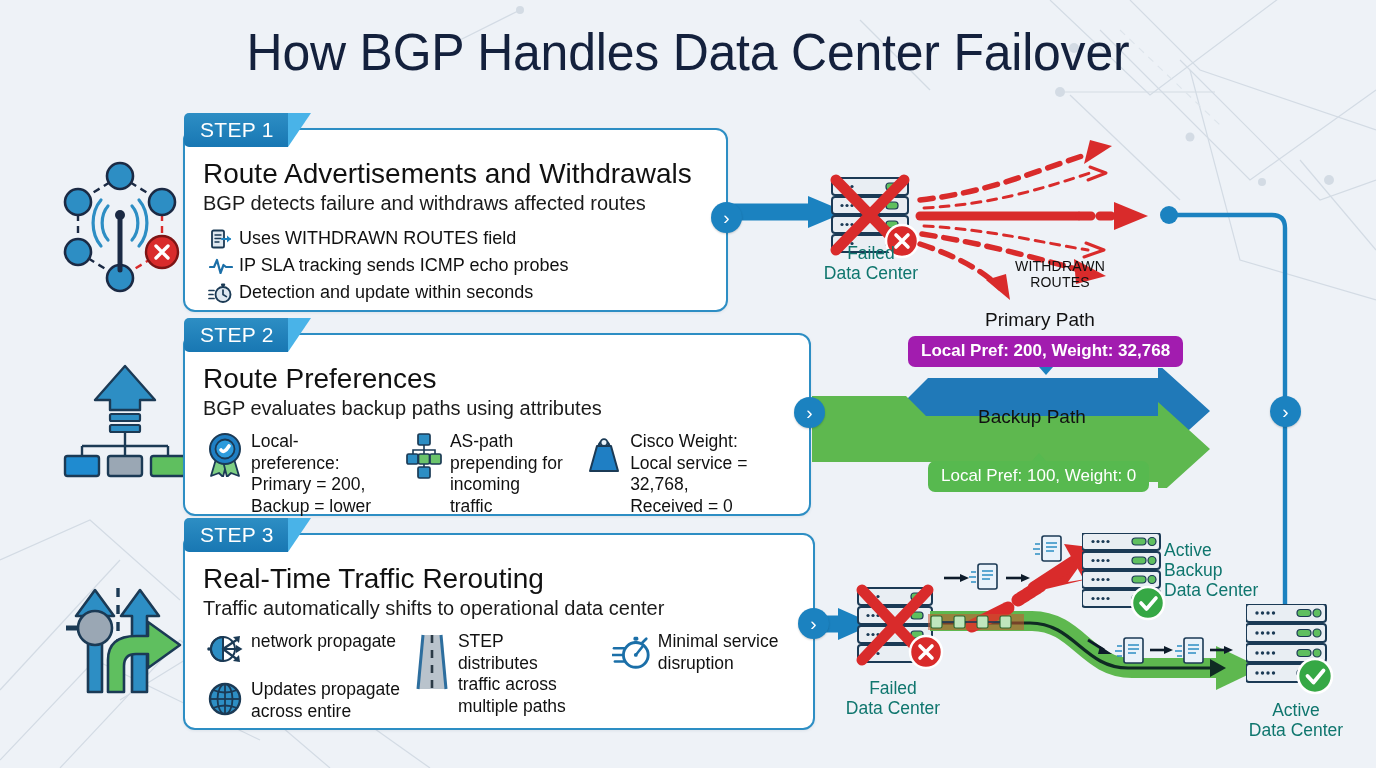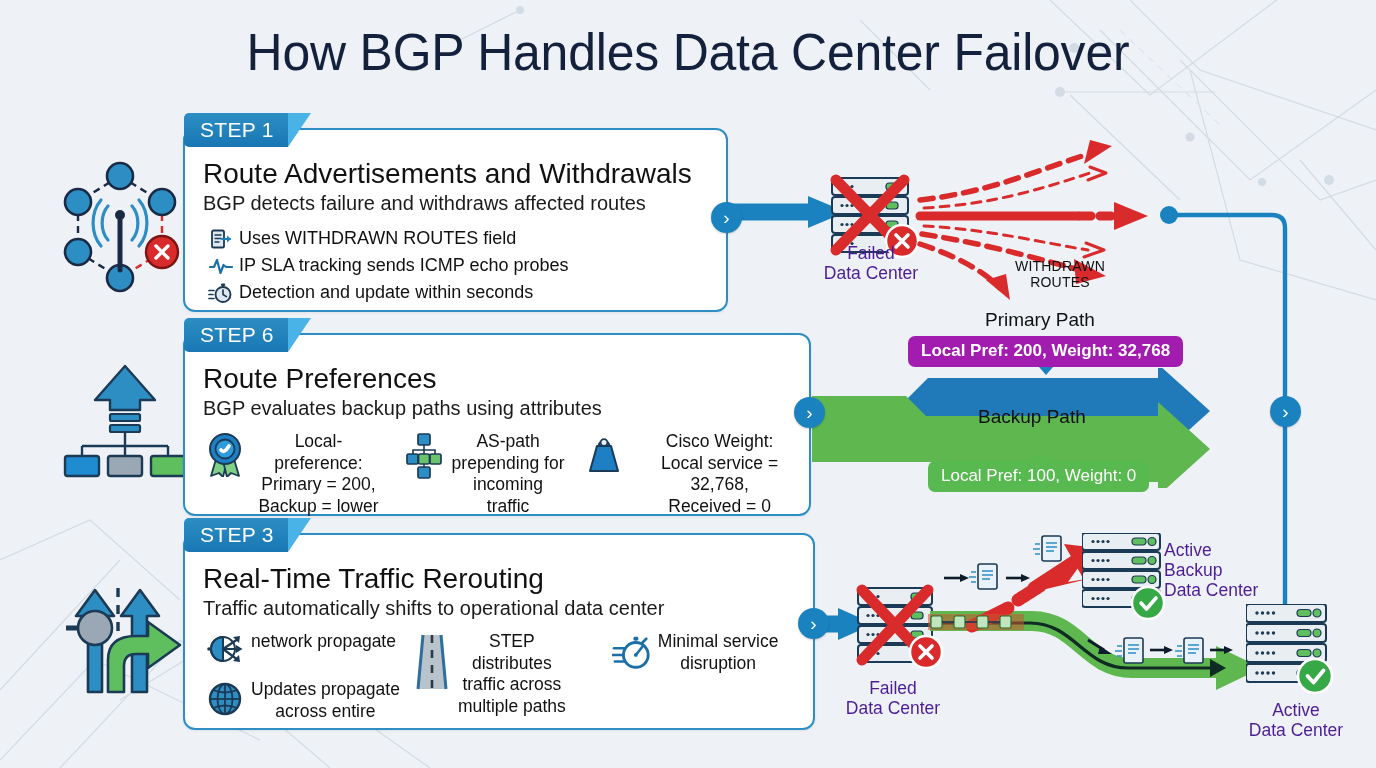--- a/index.html
+++ b/index.html
@@ -25,21 +25,20 @@
     transform: scaleX(0.96);
   }
 
   
   .card {
     position: absolute;
     background: #ffffff;
     border: 2px solid #2d8ec4;
     border-radius: 12px;
     box-shadow: 0 1px 3px rgba(20,50,80,.08);
-    text-align: center;
   }
   #card1 { left: 183px; top: 128px; width: 545px; height: 184px; }
   #card2 { left: 183px; top: 333px; width: 628px; height: 183px; }
   #card3 { left: 183px; top: 533px; width: 632px; height: 197px; }
 
   .badge {
     position: absolute; left: -1px; top: -17px;
     height: 34px;
     display: flex; align-items: center;
     padding: 0 14px 0 16px;
@@ -96,21 +95,21 @@
   
   .lefticon { position: absolute; }
 
   
   .rg { position: absolute; }
   .caption {
     position: absolute;
     text-align: center;
     font-size: 17.5px;
     line-height: 20px;
-    color: #4c1d95;
+    color: #0f766e;
   }
   .tag {
     position: absolute;
     color: #fff;
     font-size: 17px;
     padding: 5px 13px 6px;
     border-radius: 7px;
     white-space: nowrap;
   }
   .tag.blue { background: #a21caf; font-weight: bold; }
@@ -333,21 +332,21 @@
       </g>
       <g stroke="#1b3a55" stroke-width="2.4">
         <rect x="3" y="94" width="34" height="20" rx="2.5" fill="#1f8bd0"></rect>
         <rect x="46" y="94" width="34" height="20" rx="2.5" fill="#9aa7b4"></rect>
         <rect x="89" y="94" width="34" height="20" rx="2.5" fill="#5fbf5f"></rect>
       </g>
     </svg>
   </div>
 
   <div class="card" id="card2">
-    <div class="badge">STEP 6</div>
+    <div class="badge">STEP 2</div>
     <div class="card-title">Route Preferences</div>
     <div class="card-sub">BGP evaluates backup paths using attributes</div>
 
     <div class="feats" style="top:96px; gap:18px;">
       <div class="feat">
         <span class="fico">
           <svg width="38" height="44" viewBox="0 0 38 44">
             <path d="M10 26 L5 43 L13 40 L17 44 L21 28 Z" fill="#7fcf84" stroke="#1b3a55" stroke-width="1.8" stroke-linejoin="round"></path>
             <path d="M28 26 L33 43 L25 40 L21 44 L17 28 Z" fill="#7fcf84" stroke="#1b3a55" stroke-width="1.8" stroke-linejoin="round"></path>
             <circle cx="19" cy="16" r="15" fill="#1f7fc4" stroke="#1b3a55" stroke-width="2"></circle>

